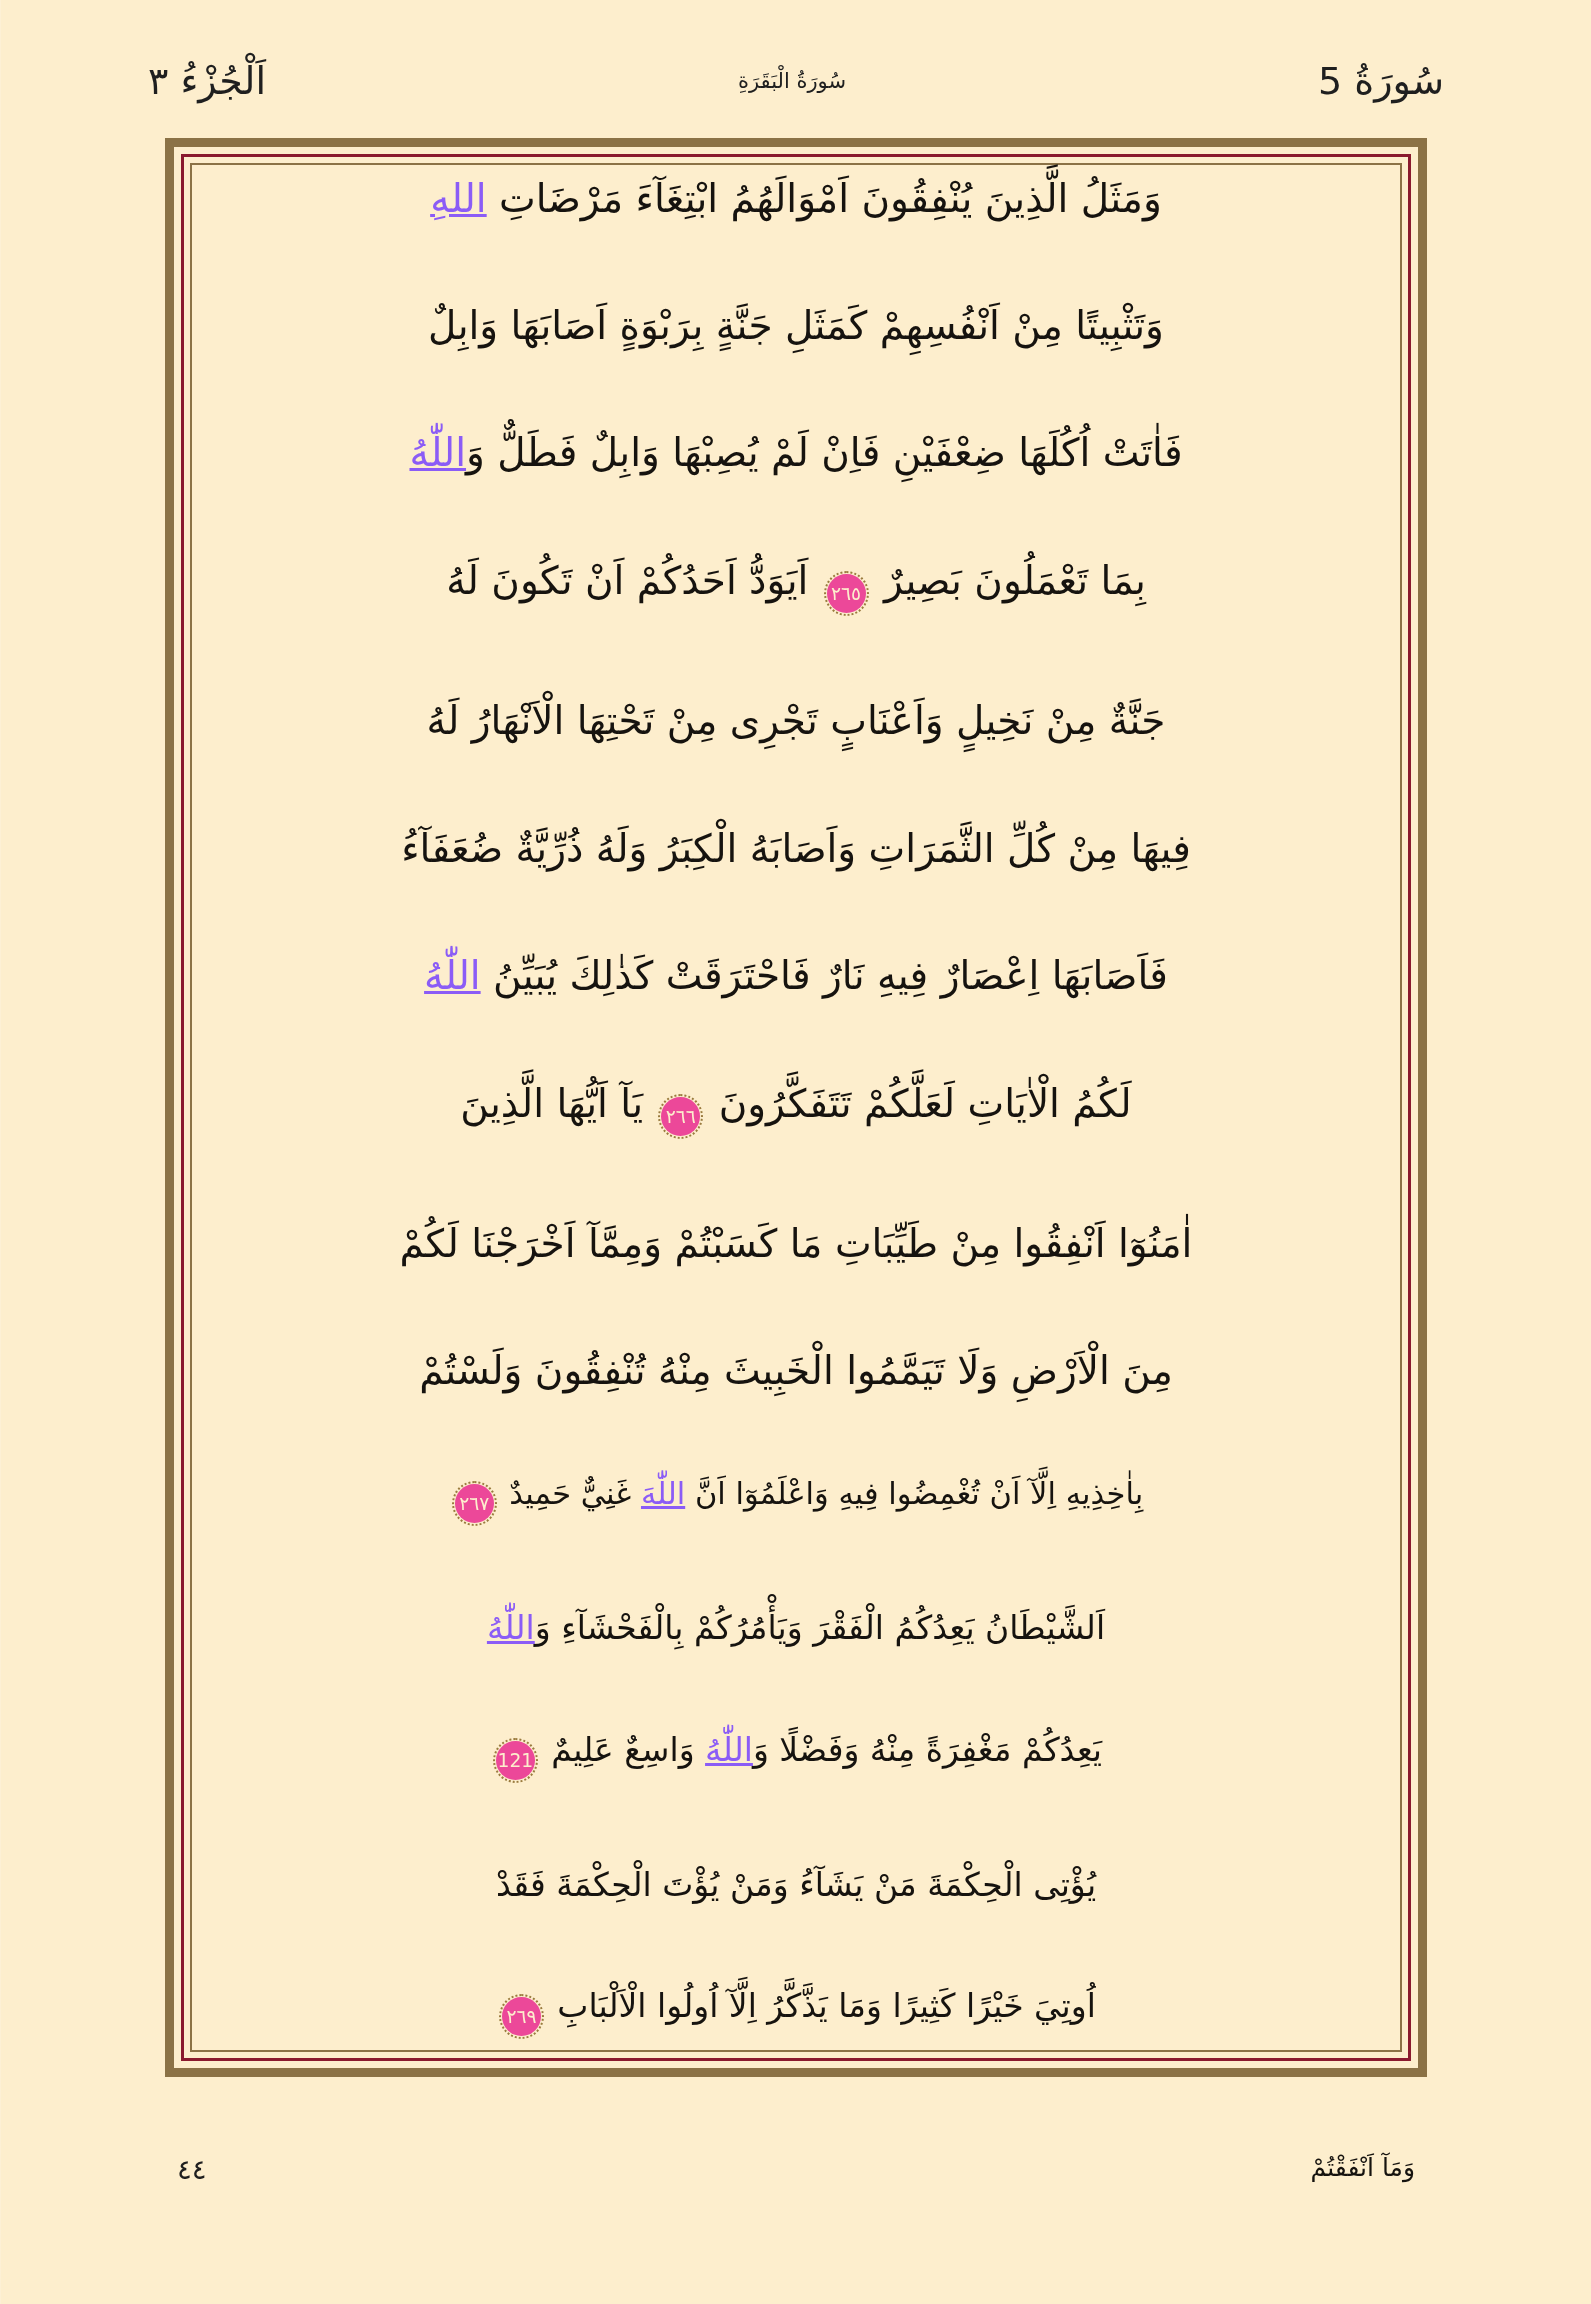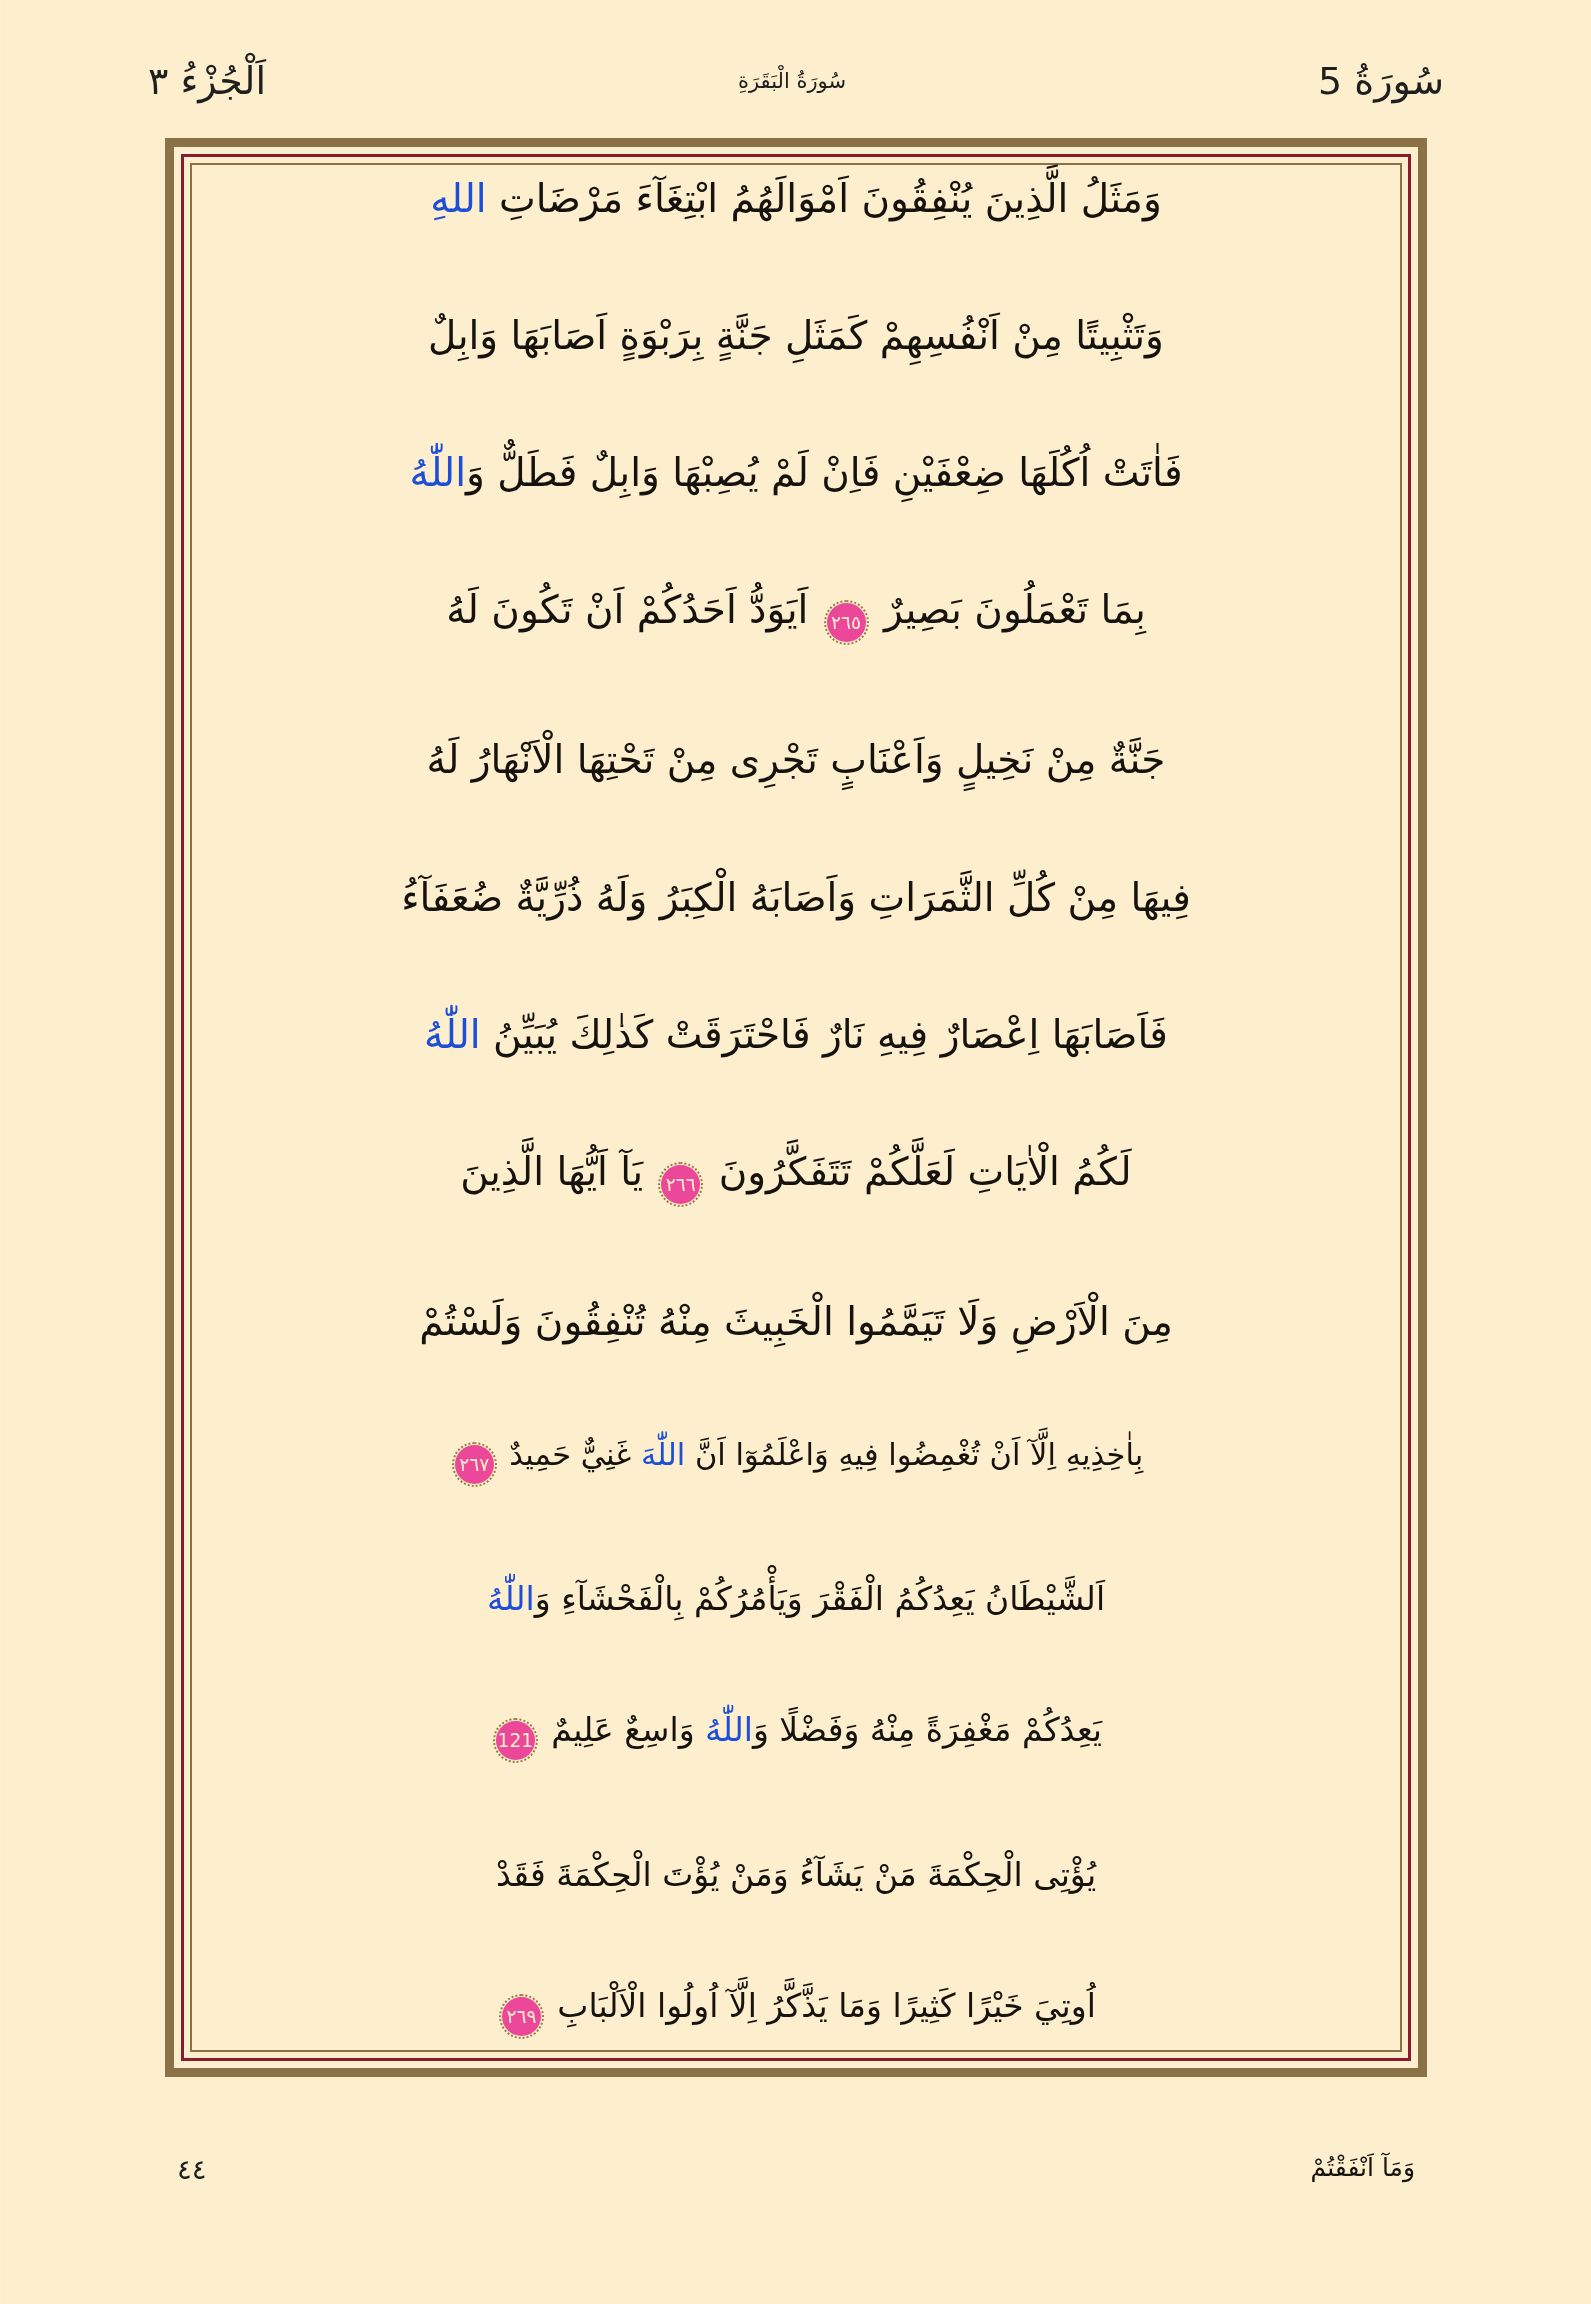--- a/index.html
+++ b/index.html
@@ -86,21 +86,22 @@
     color: #16130f;
     letter-spacing: 0px;
   }
   .line.small {
     font-size: 33px;
   }
   .line.smaller {
     font-size: 30.5px;
   }
   .lam {
-    color: #1d4ed8;
+    color: #8b5cf6;
+    text-decoration: underline;
   }
   .ayah-mark {
     display: inline-block;
     width: 39px;
     height: 39px;
     line-height: 39px;
     text-align: center;
     vertical-align: -5.9px;
     border-radius: 50%;
     background: #ec4899;
@@ -157,20 +158,21 @@
       <div class="frame-inner" id="text-body">
 
       <div class="line" id="line-1"><span>وَمَثَلُ  الَّذِينَ  يُنْفِقُونَ  اَمْوَالَهُمُ  ابْتِغَآءَ  مَرْضَاتِ  </span><span class="lam">اللهِ</span></div>
           <div class="line" id="line-2"><span>وَتَثْبِيتًا  مِنْ  اَنْفُسِهِمْ  كَمَثَلِ  جَنَّةٍ  بِرَبْوَةٍ  اَصَابَهَا  وَابِلٌ</span></div>
           <div class="line" id="line-3"><span>فَاٰتَتْ  اُكُلَهَا  ضِعْفَيْنِ  فَاِنْ  لَمْ  يُصِبْهَا  وَابِلٌ  فَطَلٌّ  وَ</span><span class="lam">اللّٰهُ</span></div>
           <div class="line" id="line-4"><span>بِمَا  تَعْمَلُونَ  بَصِيرٌ  </span><span class="ayah-mark">٢٦٥</span><span>  اَيَوَدُّ  اَحَدُكُمْ  اَنْ  تَكُونَ  لَهُ</span></div>
           <div class="line" id="line-5"><span>جَنَّةٌ  مِنْ  نَخِيلٍ  وَاَعْنَابٍ  تَجْرِى  مِنْ  تَحْتِهَا  الْاَنْهَارُ  لَهُ</span></div>
           <div class="line" id="line-6"><span>فِيهَا  مِنْ  كُلِّ  الثَّمَرَاتِ  وَاَصَابَهُ  الْكِبَرُ  وَلَهُ  ذُرِّيَّةٌ  ضُعَفَآءُ</span></div>
           <div class="line" id="line-7"><span>فَاَصَابَهَا  اِعْصَارٌ  فِيهِ  نَارٌ  فَاحْتَرَقَتْ  كَذٰلِكَ  يُبَيِّنُ  </span><span class="lam">اللّٰهُ</span></div>
           <div class="line" id="line-8"><span>لَكُمُ  الْاٰيَاتِ  لَعَلَّكُمْ  تَتَفَكَّرُونَ  </span><span class="ayah-mark">٢٦٦</span><span>  يَآ  اَيُّهَا  الَّذِينَ</span></div>
+          <div class="line" id="line-9"><span>اٰمَنُوٓا  اَنْفِقُوا  مِنْ  طَيِّبَاتِ  مَا  كَسَبْتُمْ  وَمِمَّآ  اَخْرَجْنَا  لَكُمْ</span></div>
           <div class="line" id="line-10"><span>مِنَ  الْاَرْضِ  وَلَا  تَيَمَّمُوا  الْخَبِيثَ  مِنْهُ  تُنْفِقُونَ  وَلَسْتُمْ</span></div>
           <div class="line smaller" id="line-11"><span>بِاٰخِذِيهِ اِلَّآ اَنْ تُغْمِضُوا فِيهِ وَاعْلَمُوٓا اَنَّ </span><span class="lam">اللّٰهَ</span><span> غَنِيٌّ حَمِيدٌ </span><span class="ayah-mark">٢٦٧</span></div>
           <div class="line small" id="line-12"><span>اَلشَّيْطَانُ  يَعِدُكُمُ  الْفَقْرَ  وَيَأْمُرُكُمْ  بِالْفَحْشَآءِ  وَ</span><span class="lam">اللّٰهُ</span></div>
           <div class="line small" id="line-13"><span>يَعِدُكُمْ  مَغْفِرَةً  مِنْهُ  وَفَضْلًا  وَ</span><span class="lam">اللّٰهُ</span><span>  وَاسِعٌ  عَلِيمٌ  </span><span class="ayah-mark">121</span></div>
           <div class="line small" id="line-14"><span>يُؤْتِى  الْحِكْمَةَ  مَنْ  يَشَآءُ  وَمَنْ  يُؤْتَ  الْحِكْمَةَ  فَقَدْ</span></div>
           <div class="line small" id="line-15"><span>اُوتِيَ  خَيْرًا  كَثِيرًا  وَمَا  يَذَّكَّرُ  اِلَّآ  اُولُوا  الْاَلْبَابِ  </span><span class="ayah-mark">٢٦٩</span></div>
         </div>
     </div>
   </div>
 

